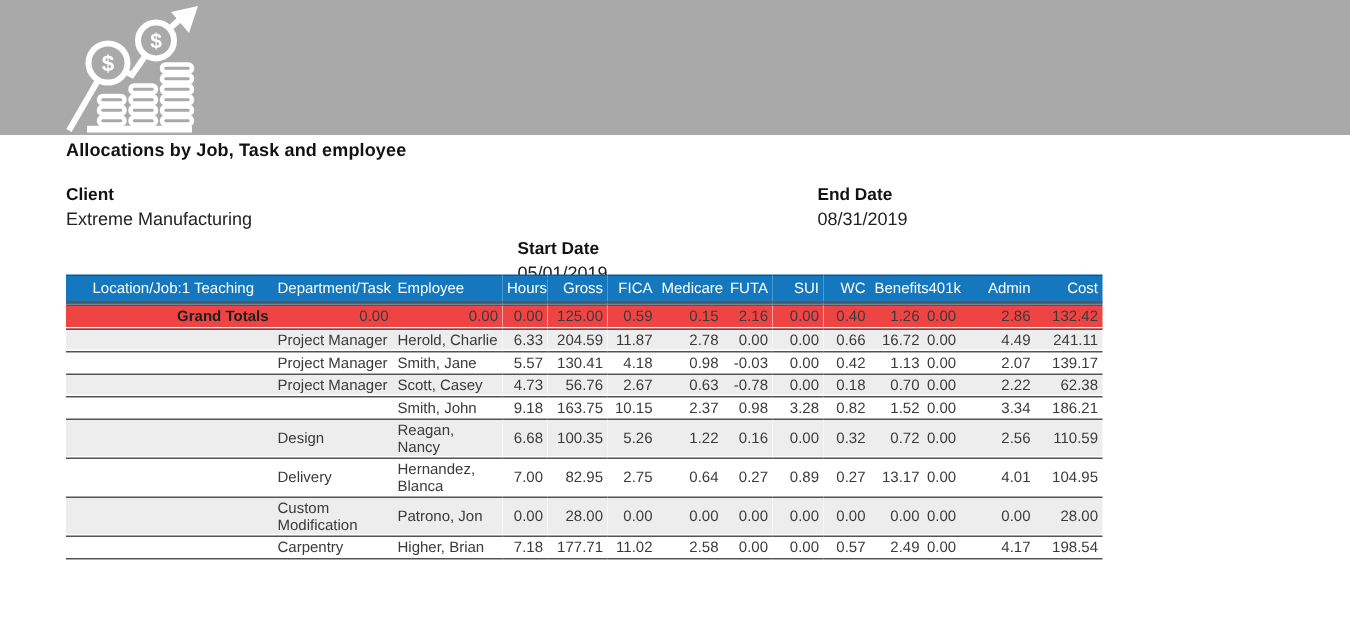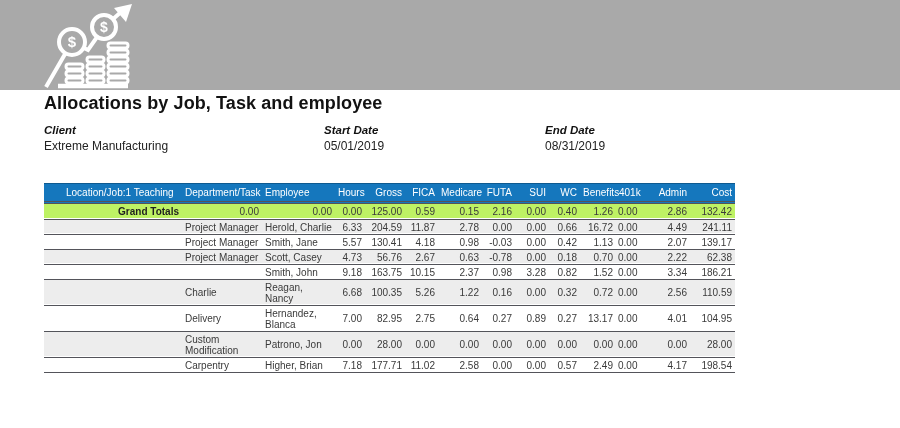--- a/index.html
+++ b/index.html
@@ -3,48 +3,48 @@
 <meta charset="utf-8">
 <style>
   html,body{margin:0;padding:0;}
   body{
     width:900px;height:428px;position:relative;overflow:hidden;
     background:#ffffff;font-family:"Liberation Sans",sans-serif;
     -webkit-font-smoothing:antialiased;
   }
   .banner{position:absolute;top:0;left:0;width:900px;height:90px;background:#a9a9a9;}
   .banner svg{position:absolute;top:2px;left:22px;}
-  .report-title{position:absolute;top:93px;left:44px;font-size:18px;font-weight:bold;color:#121212;letter-spacing:.1px;}
+  .report-title{position:absolute;top:93px;left:44px;font-size:12px;font-weight:bold;color:#121212;letter-spacing:.1px;}
   .meta{position:absolute;top:124px;}
-  .meta .lbl{font-size:11.5px;font-weight:bold;color:#121212;font-style:italic;}
+  .meta .lbl{font-size:11.5px;font-weight:bold;color:#121212;}
   .meta .val{font-size:12px;color:#222;margin-top:3px;}
   .meta.client{left:44px;}
-  .meta.start{left:324px;}
+  .meta.start{left:345px;margin-top:36px;}
   .meta.end{left:545px;}
 
   table.alloc{
     position:absolute;top:183px;left:44px;width:691px;
     border-collapse:collapse;table-layout:fixed;
     font-size:10px;color:#3a3a3a;
   }
   table.alloc th{
     background:#1577bd;color:#ffffff;font-weight:normal;font-size:10px;
     padding:3px 3px;line-height:11px;vertical-align:middle;text-align:right;
     white-space:nowrap;overflow:visible;border-top:1px solid #0e5a90;border-bottom:1px solid #1d1d1d;
   }
   table.alloc th.txt{text-align:left;}
-  table.alloc th.loc{text-align:left;padding-left:22px;white-space:pre-line;}
+  table.alloc th.loc{text-align:center;padding-left:8px;white-space:pre-line;}
   table.alloc td{
     padding:1.5px 3px 1.5px 2px;line-height:11px;vertical-align:middle;
     border-bottom:1px solid #53545a;white-space:pre-line;overflow:hidden;
   }
   table.alloc td.num{text-align:right;padding-right:3px;white-space:nowrap;}
   table.alloc td.txt{text-align:left;padding-left:3px;}
   tr.shade td{background:#ededed;box-shadow:inset 0 -1px 0 #ffffff;}
-  tr.gt td{background:#bef264;box-shadow:inset 0 -1px 0 #ffffff;border-top:3px double #53545a;padding-top:2px;padding-bottom:2px;}
+  tr.gt td{background:#ef4444;box-shadow:inset 0 -1px 0 #ffffff;border-top:3px double #53545a;padding-top:2px;padding-bottom:2px;}
   td.gt-label{font-weight:bold;color:#1f1f1f;text-align:right;padding-right:6px;white-space:nowrap;}
 </style>
 </head>
 <body>
 
 <div class="banner">
   <svg width="118" height="88" viewBox="0 0 118 88">
     <g fill="none" stroke="#ffffff" stroke-width="4">
       <path d="M24,85 L50,40 L66,48 L82,25 L99,10"></path>
       <path d="M36,84 H106" stroke-width="4.5"></path>
@@ -196,21 +196,21 @@
         <td class="num">0.98</td>
         <td class="num">3.28</td>
         <td class="num">0.82</td>
         <td class="num">1.52</td>
         <td class="num">0.00</td>
         <td class="num">3.34</td>
         <td class="num">186.21</td>
       </tr>
       <tr class="shade">
         <td></td>
-        <td class="txt">Charlie</td>
+        <td class="txt">Design</td>
         <td class="txt">Reagan,
 Nancy</td>
         <td class="num">6.68</td>
         <td class="num">100.35</td>
         <td class="num">5.26</td>
         <td class="num">1.22</td>
         <td class="num">0.16</td>
         <td class="num">0.00</td>
         <td class="num">0.32</td>
         <td class="num">0.72</td>

